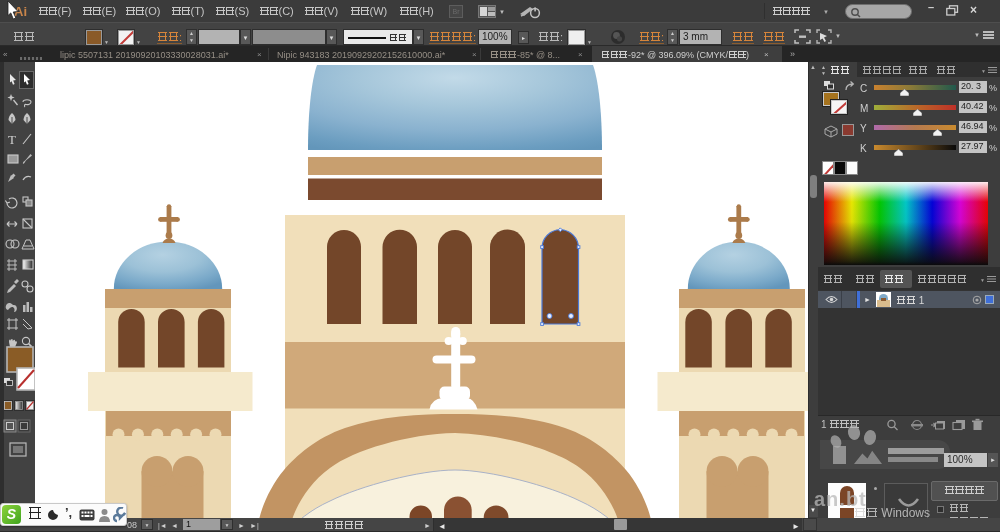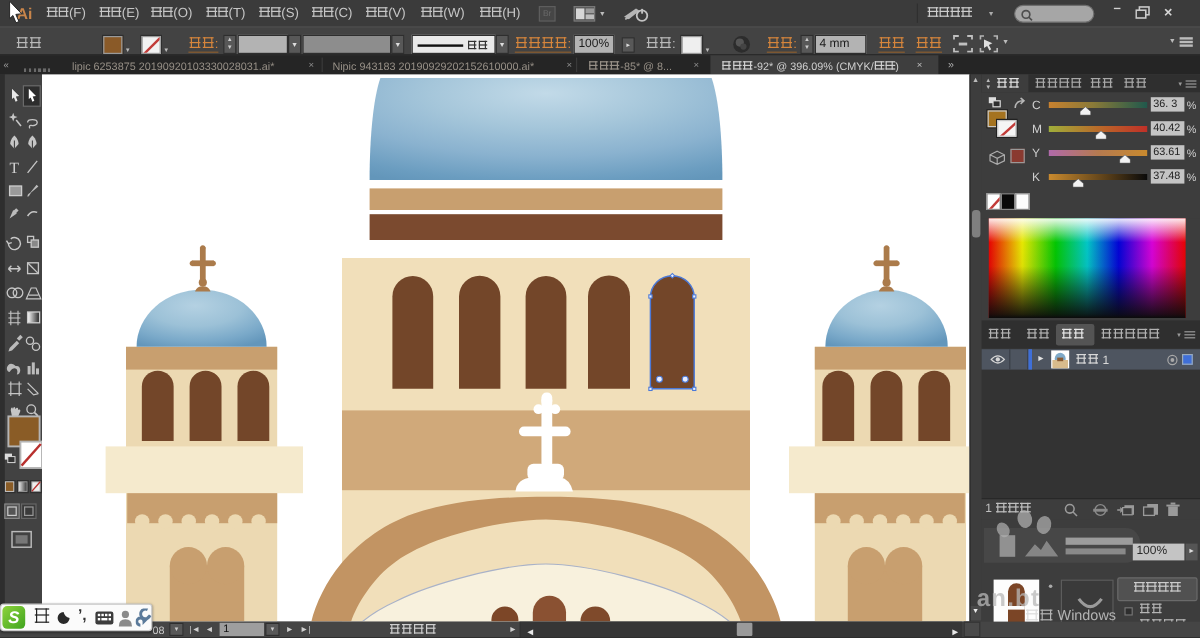--- a/index.html
+++ b/index.html
@@ -113,40 +113,40 @@
  <span class="ci" style="left:538px;top:8px"><i class="z"></i><i class="z"></i>:</span>
  <span class="abs" style="left:568px;top:7px;width:17px;height:15px;background:#efefef;border:1px solid #9a9a9a;box-shadow:0 0 0 1px #2e2e2e"></span>
  <span class="abs" style="left:587px;top:16px;color:#bbb;font-size:5px">▼</span>
  <svg class="abs" style="left:610px;top:6px" width="16" height="16" viewBox="0 0 16 16">
         <circle cx="8" cy="8" r="7" fill="#2c2c2c"></circle>
         <circle cx="6.5" cy="6.5" r="3.4" fill="#555"></circle>
         <circle cx="9.5" cy="9.8" r="2.6" fill="#444"></circle>
       </svg>
  <span class="ci olink" style="left:639px;top:8px"><i class="z"></i><i class="z"></i>:</span>
  <span class="spin" style="left:667px;top:6px">▲<br>▼</span>
- <span class="fld" style="left:679px;top:6px;width:43px;height:16px">4 mm</span>
+ <span class="fld" style="left:679px;top:6px;width:43px;height:16px">3 mm</span>
  <span class="ci olink" style="left:732px;top:8px"><i class="z"></i><i class="z"></i></span>
  <span class="ci olink" style="left:763px;top:8px"><i class="z"></i><i class="z"></i></span>
  <svg class="abs" style="left:794px;top:6px" width="17" height="15" viewBox="0 0 17 15">
         <path d="M1,4 L1,1 L5,1 M12,1 L16,1 L16,4 M16,11 L16,14 L12,14 M5,14 L1,14 L1,11" stroke="#c0c0c0" stroke-width="1.5" fill="none"></path>
         <rect x="5" y="6.5" width="7" height="2.4" fill="#c0c0c0"></rect>
       </svg>
  <svg class="abs" style="left:816px;top:6px" width="16" height="15" viewBox="0 0 16 15">
         <path d="M1,4 L1,1 L4,1 M12,1 L15,1 L15,4 M15,11 L15,14 L12,14 M4,14 L1,14 L1,11" stroke="#b5b5b5" stroke-width="1.4" fill="none"></path>
         <path d="M4,4 L11,7 L8,8.5 L10,12 L8.5,13 L6.6,9.4 L4,11 Z" fill="#ddd"></path>
       </svg>
  <span class="abs" style="left:835px;top:10px;color:#bbb;font-size:6px">▼</span>
  <span class="abs" style="left:974px;top:9px;color:#bbb;font-size:6px">▼</span>
  <span class="abs" style="left:983px;top:8px;width:11px;height:1.5px;background:#bbb;box-shadow:0 3px #bbb,0 6px #bbb"></span>
 </div>
 
 <div class="abs" id="tabbar">
  <span class="abs" style="left:3px;top:4px;font-size:8px;color:#999">«</span>
       <span class="abs" style="left:20px;top:11px;width:22px;height:3px;background:repeating-linear-gradient(90deg,#6a6a6a 0 2px,#2a2a2a 2px 4px)"></span>
- <span class="abs" style="left:60px;top:4px;width:196px;overflow:hidden;white-space:nowrap">lipic 6253875 20190920103330028031.ai*</span>
+ <span class="abs" style="left:60px;top:4px;width:196px;overflow:hidden;white-space:nowrap">lipic 5507131 20190920103330028031.ai*</span>
  <span class="abs tabx" style="left:257px;top:4px">×</span>
  <span class="tdiv" style="left:268px"></span>
  <span class="abs" style="left:277px;top:4px;width:194px;overflow:hidden;white-space:nowrap">Nipic 943183 20190929202152610000.ai*</span>
  <span class="abs tabx" style="left:472px;top:4px">×</span>
  <span class="tdiv" style="left:480px"></span>
  <span class="abs" style="left:490px;top:4px"><i class="z"></i><i class="z"></i><i class="z"></i>-85* @ 8...</span>
  <span class="abs tabx" style="left:578px;top:4px">×</span>
  <span class="abs" style="left:592px;top:0;width:190px;height:16px;background:#3e3e3e;color:#cfcfcf">
         <span class="abs" style="left:9px;top:4px;white-space:nowrap;width:162px;overflow:hidden"><i class="z"></i><i class="z"></i><i class="z"></i>-92* @ 396.09% (CMYK/<i class="z"></i><i class="z"></i>)</span>
         <span class="abs tabx" style="left:172px;top:4px;color:#bbb">×</span>
@@ -425,42 +425,42 @@
   <svg class="abs" style="left:6px;top:48px" width="14" height="13" viewBox="0 0 14 13">
           <path d="M7,1 L13,4 L13,9 L7,12 L1,9 L1,4 Z M1,4 L7,7 L13,4 M7,7 L7,12" stroke="#aaa" fill="none" stroke-width="1"></path>
         </svg>
   <span class="abs" style="left:24px;top:47px;width:12px;height:12px;background:#8a3a30;border:1px solid #999"></span>
   <div class="abs" style="left:40px;top:6px;width:140px;height:84px;color:#cfcfcf;font-size:10px">
    <span class="abs" style="left:2px;top:0">C</span>
    <span class="abs" style="left:16px;top:2px;width:82px;height:5px;background:linear-gradient(90deg,#c8812f,#8a7a38 45%,#20584c)"></span>
    <svg class="abs" style="left:42px;top:6px" width="9" height="7" viewBox="0 0 9 7">
             <path d="M4.5,0 L9,4 L9,7 L0,7 L0,4 Z" fill="#f2f2f2" stroke="#555" stroke-width="0.6"></path>
           </svg>
-   <span class="abs" style="left:101px;top:-2px;width:28px;height:12px;background:#c4c4c4;color:#222;font-size:9px;padding-left:2px">36. 3</span>
+   <span class="abs" style="left:101px;top:-2px;width:28px;height:12px;background:#c4c4c4;color:#222;font-size:9px;padding-left:2px">20. 3</span>
    <span class="abs" style="left:131px;top:0;font-size:9px">%</span>
    <span class="abs" style="left:2px;top:20px">M</span>
    <span class="abs" style="left:16px;top:22px;width:82px;height:5px;background:linear-gradient(90deg,#9fae3a,#bb6428 55%,#bf3028)"></span>
    <svg class="abs" style="left:55px;top:26px" width="9" height="7" viewBox="0 0 9 7">
             <path d="M4.5,0 L9,4 L9,7 L0,7 L0,4 Z" fill="#f2f2f2" stroke="#555" stroke-width="0.6"></path>
           </svg>
    <span class="abs" style="left:101px;top:18px;width:28px;height:12px;background:#c4c4c4;color:#222;font-size:9px;padding-left:2px">40.42</span>
    <span class="abs" style="left:131px;top:20px;font-size:9px">%</span>
    <span class="abs" style="left:2px;top:40px">Y</span>
    <span class="abs" style="left:16px;top:42px;width:82px;height:5px;background:linear-gradient(90deg,#b06aaa,#b57a50 50%,#c98a2e)"></span>
    <svg class="abs" style="left:75px;top:46px" width="9" height="7" viewBox="0 0 9 7">
             <path d="M4.5,0 L9,4 L9,7 L0,7 L0,4 Z" fill="#f2f2f2" stroke="#555" stroke-width="0.6"></path>
           </svg>
-   <span class="abs" style="left:101px;top:38px;width:28px;height:12px;background:#c4c4c4;color:#222;font-size:9px;padding-left:2px">63.61</span>
+   <span class="abs" style="left:101px;top:38px;width:28px;height:12px;background:#c4c4c4;color:#222;font-size:9px;padding-left:2px">46.94</span>
    <span class="abs" style="left:131px;top:40px;font-size:9px">%</span>
    <span class="abs" style="left:2px;top:60px">K</span>
    <span class="abs" style="left:16px;top:62px;width:82px;height:5px;background:linear-gradient(90deg,#c98a2e,#6a4a1c 50%,#0a0a0a)"></span>
    <svg class="abs" style="left:36px;top:66px" width="9" height="7" viewBox="0 0 9 7">
             <path d="M4.5,0 L9,4 L9,7 L0,7 L0,4 Z" fill="#f2f2f2" stroke="#555" stroke-width="0.6"></path>
           </svg>
-   <span class="abs" style="left:101px;top:58px;width:28px;height:12px;background:#c4c4c4;color:#222;font-size:9px;padding-left:2px">37.48</span>
+   <span class="abs" style="left:101px;top:58px;width:28px;height:12px;background:#c4c4c4;color:#222;font-size:9px;padding-left:2px">27.97</span>
    <span class="abs" style="left:131px;top:60px;font-size:9px">%</span>
   </div>
   <span class="abs" style="left:4px;top:84px;width:12px;height:14px;background:#fff;border:1px solid #888;overflow:hidden">
           <span class="abs" style="left:-3px;top:6px;width:20px;height:2px;background:#c23b38;transform:rotate(-48deg)"></span>
         </span>
   <span class="abs" style="left:16px;top:84px;width:12px;height:14px;background:#090909;border:1px solid #888"></span>
   <span class="abs" style="left:28px;top:84px;width:12px;height:14px;background:#fdfdfd;border:1px solid #888"></span>
  </div>
 
  <div class="abs" style="left:6px;top:120px;width:164px;height:83px;background:linear-gradient(180deg,rgba(60,60,60,0) 0,rgba(60,60,60,.18) 100%),linear-gradient(180deg,rgba(255,255,255,.92) 0,rgba(255,255,255,0) 24%,rgba(0,0,0,0) 48%,rgba(0,0,0,.88) 96%,#000 100%),linear-gradient(90deg,#e00,#ee0 17%,#0c0 34%,#0cc 50%,#00d 66%,#d0d 83%,#e00 100%)"></div>

